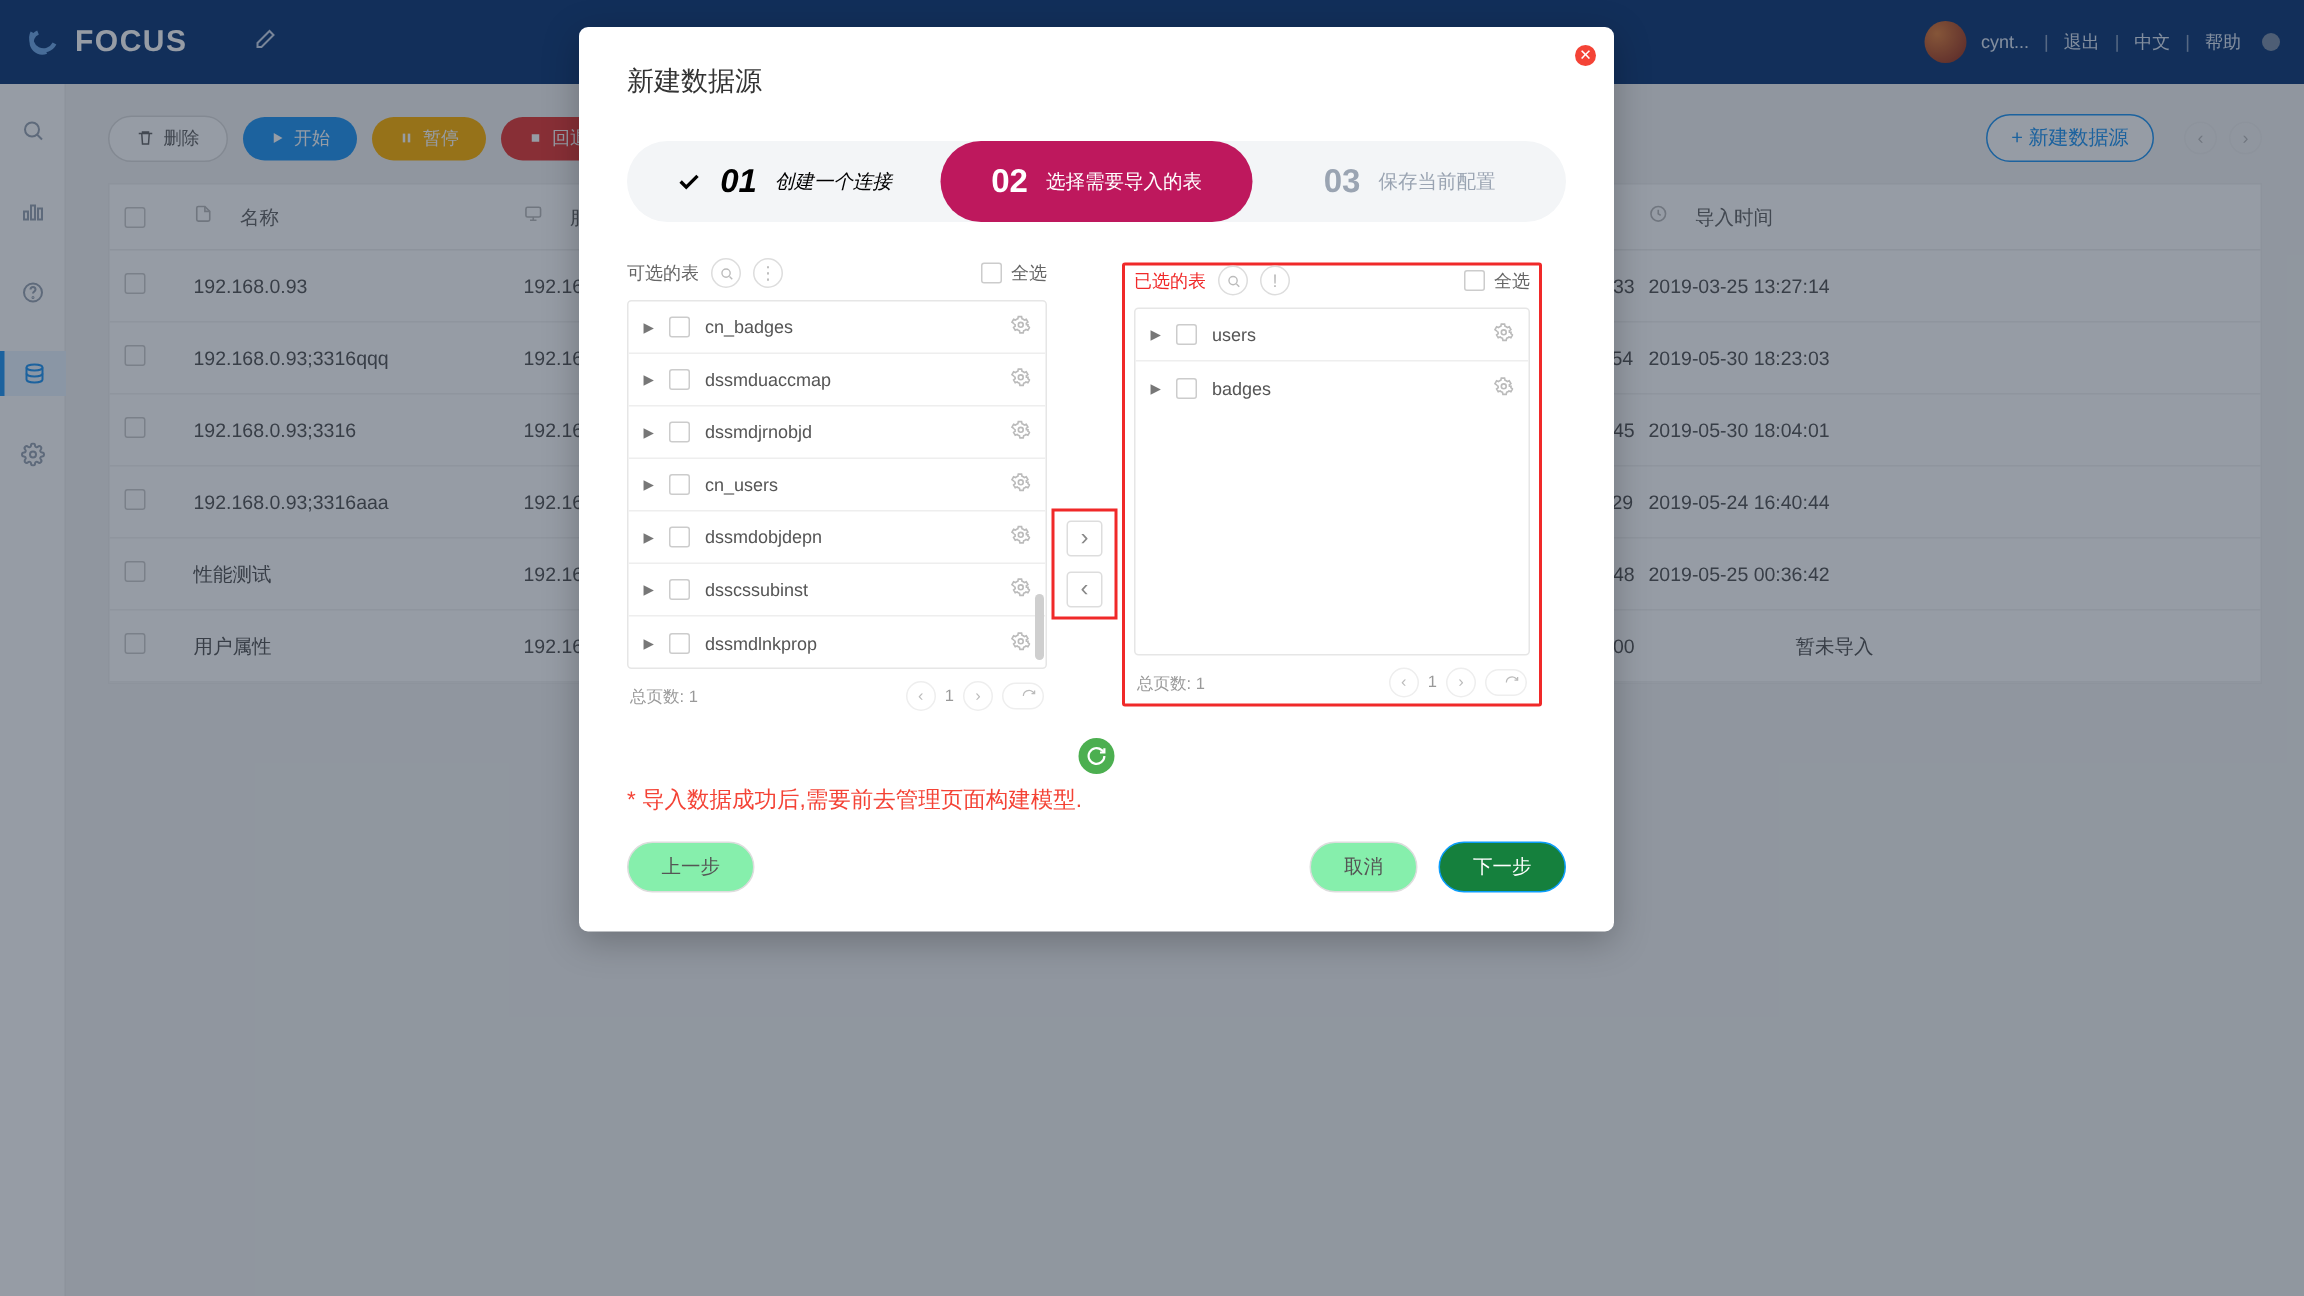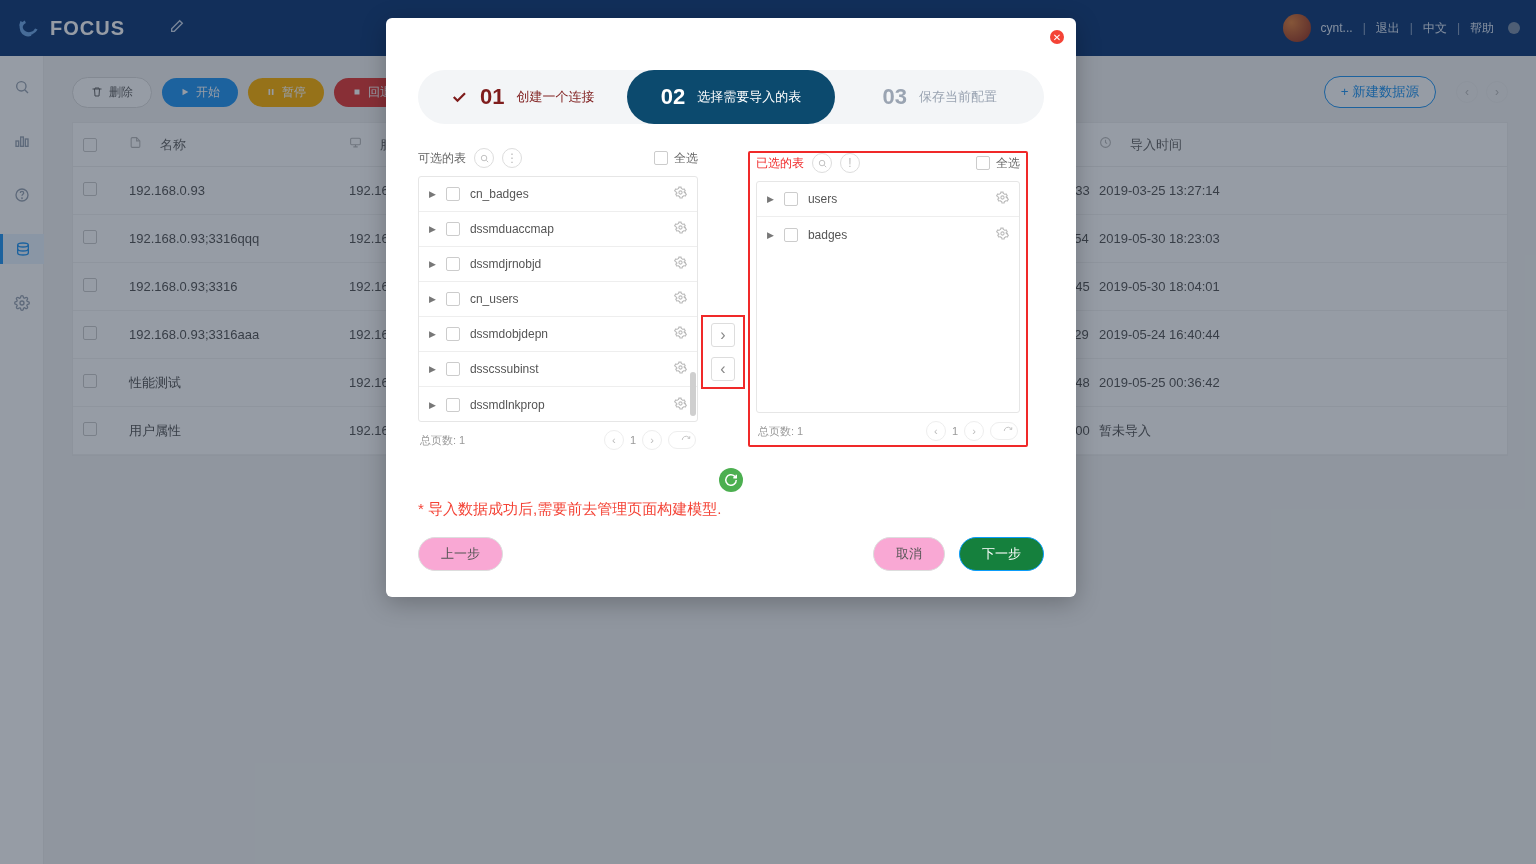--- a/index.html
+++ b/index.html
@@ -34,31 +34,31 @@
 .th{display:flex;align-items:flex-start;gap:18px;}
 .th svg{color:#bbb;}
 .cbx{width:14px;height:14px;border:1px solid #ccc;border-radius:2px;display:inline-block;}
 .status-col{font-size:12px;}
 .status-col .row{display:flex;gap:10px;}
 .s-ok{color:#4caf50;}
 .s-fail{color:#e53935;}
 .s-prog{color:#ff9800;}
 .s-pause{color:#2196f3;}
 .dash{color:#bbb;}
-.tcell-center{text-align:left;}
+.tcell-center{text-align:right;}
 
 .mask{position:absolute;inset:0;background:rgba(22,36,55,.45);}
 .modal{position:absolute;left:386px;top:18px;width:690px;background:#fff;border-radius:6px;padding:24px 32px 26px;box-shadow:0 6px 24px rgba(0,0,0,.25);}
 .modal-close{position:absolute;right:12px;top:12px;width:14px;height:14px;border-radius:50%;background:#f44336;color:#fff;font-size:10px;display:flex;align-items:center;justify-content:center;cursor:pointer;}
 .modal-title{font-size:18px;color:#333;font-weight:500;}
 .steps{margin-top:28px;height:54px;border-radius:27px;background:#f3f5f7;display:flex;overflow:hidden;font-size:13px;}
 .step{flex:1;display:flex;align-items:center;justify-content:center;gap:12px;color:#9aa4b2;}
 .step .num{font-size:22px;font-weight:700;}
-.step.done{color:#7f1d1d;}
-.step.active{background:#0c4a6e;color:#fff;border-radius:27px;}
+.step.done{color:#000000;font-style:italic;}
+.step.active{background:#be185d;color:#fff;border-radius:27px;}
 .step .check{display:inline-flex;}
 .panels{display:flex;margin-top:24px;gap:0;align-items:center;}
 .panel{width:280px;}
 .panel-head{display:flex;align-items:center;justify-content:space-between;font-size:12px;color:#666;margin-bottom:8px;}
 .panel-head .title{display:flex;align-items:center;gap:8px;}
 .circ-ic{width:20px;height:20px;border:1px solid #ddd;border-radius:50%;display:flex;align-items:center;justify-content:center;color:#bbb;cursor:pointer;}
 .list-box{border:1px solid #e6e6e6;border-radius:3px;height:246px;overflow:hidden;position:relative;}
 .list-box .scroll{position:absolute;right:0;top:0;width:8px;height:100%;}
 .scroll-thumb{position:absolute;right:1px;top:195px;width:6px;height:44px;background:#cfcfcf;border-radius:3px;}
 .li{height:35px;border-bottom:1px solid #eee;display:flex;align-items:center;padding:0 10px;font-size:12px;color:#555;gap:10px;}
@@ -75,21 +75,21 @@
 .pager-small{display:flex;align-items:center;justify-content:space-between;font-size:11px;color:#999;margin-top:8px;padding:0 2px;}
 .pager-small .nav{display:flex;align-items:center;gap:6px;}
 .pager-small .pgbtn{width:20px;height:20px;border:1px solid #eee;border-radius:50%;display:flex;align-items:center;justify-content:center;color:#bbb;}
 .pager-small .pill{width:28px;height:18px;border:1px solid #eee;border-radius:10px;display:flex;align-items:center;justify-content:flex-end;padding-right:4px;}
 .pager-small .pill svg{color:#bbb;}
 .refresh-row{display:flex;justify-content:center;margin:18px 0 8px;}
 .refresh-ic{width:24px;height:24px;border-radius:50%;background:#4caf50;color:#fff;display:flex;align-items:center;justify-content:center;}
 .tip{font-size:15px;color:#f44336;margin:4px 0 18px;}
 .modal-foot{display:flex;align-items:center;}
 .mf-left{flex:1;}
-.btn-mod{font-size:13px;border-radius:18px;padding:7px 22px;cursor:pointer;border:1px solid #ddd;background:#f9a8d4;color:#555;}
+.btn-mod{font-size:13px;border-radius:18px;padding:7px 22px;cursor:pointer;border:1px solid #ddd;background:#86efac;color:#555;}
 .btn-primary{background:#15803d;border-color:#0b9dfb;color:#fff;margin-left:14px;}
 .sel{display:flex;align-items:center;gap:6px;font-size:12px;color:#666;}
 </style>
 </head>
 <body>
 
 <div class="topbar">
   <div class="logo">
     <svg class="logo-ic" viewBox="0 0 24 24" fill="none" stroke="#6fa8e8" stroke-width="3">
         <path d="M4 4 A8 8 0 1 0 20 12"></path>
@@ -330,20 +330,21 @@
             <div></div>
           </div>
         </div>
     </div>
   </div>
 </div>
 
 <div class="mask"></div>
 <div class="modal">
   <div class="modal-close">✕</div>
+  <div class="modal-title">新建数据源</div>
 
   <div class="steps">
     <div class="step done">
       <span class="check">
           <svg width="18" height="18" viewBox="0 0 24 24" fill="none" stroke="currentColor" stroke-width="3">
             <path d="m5 12 5 5L20 7"></path>
           </svg>
         </span>
       <span class="num">01</span>
       <span>创建一个连接</span>

